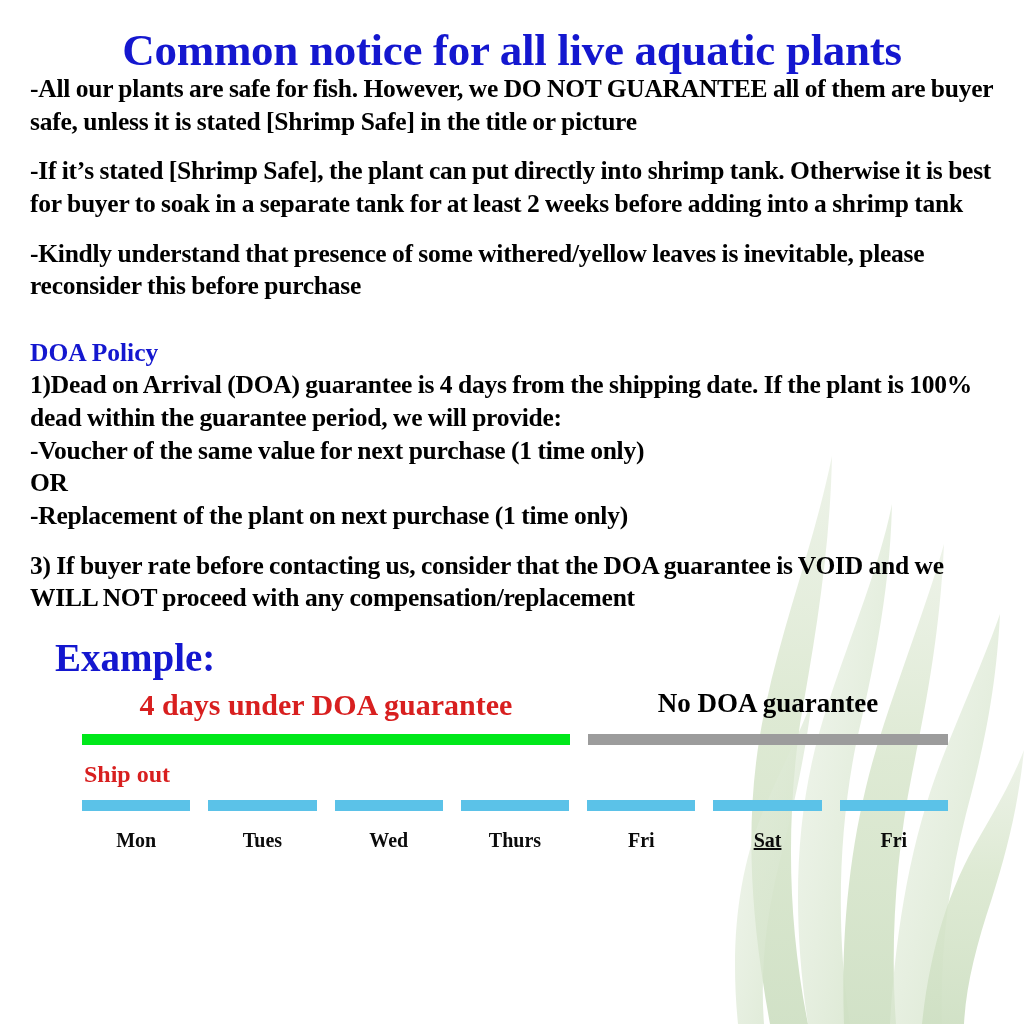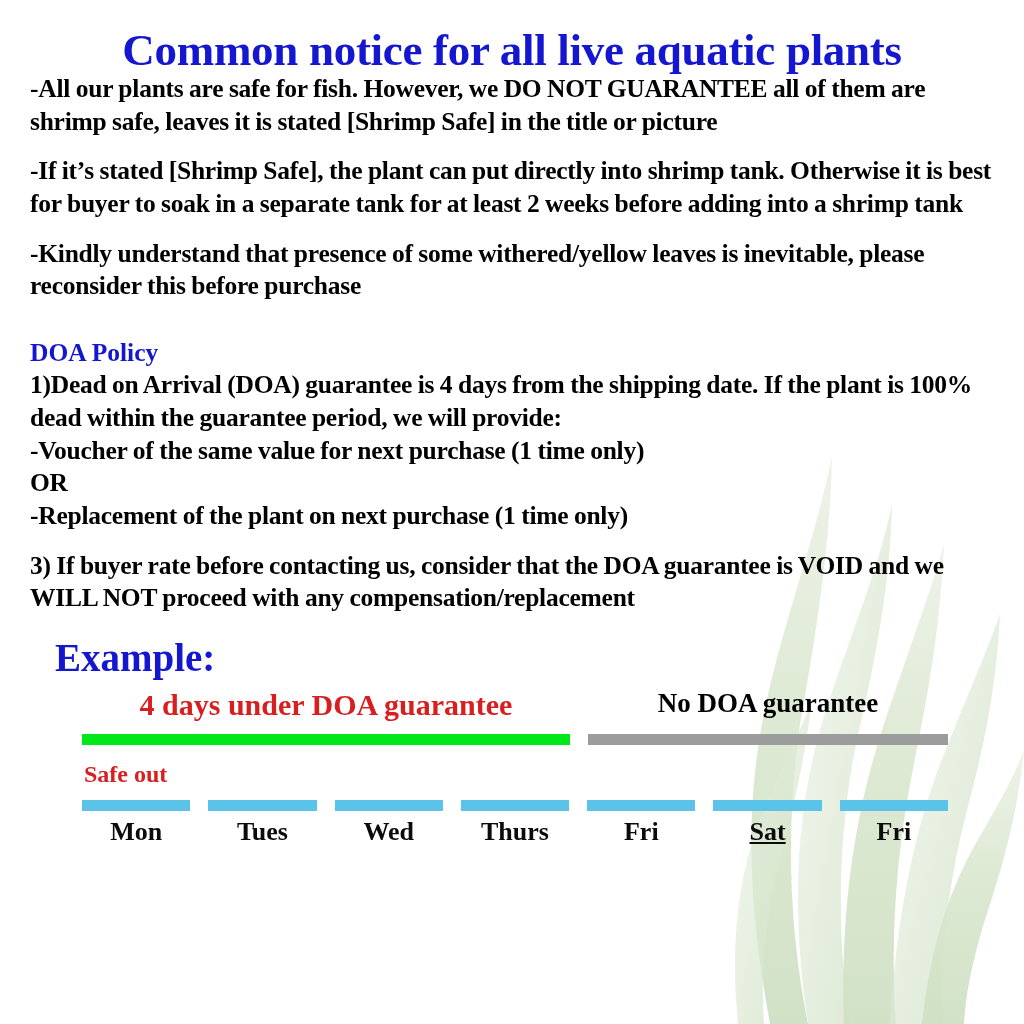--- a/index.html
+++ b/index.html
@@ -185,25 +185,25 @@
   }
 
   .day-names {
     position: relative;
     height: 36px;
     margin-top: 4px;
   }
 
   .day-name {
     position: absolute;
-    top: 0;
+    top: 12px;
     text-align: center;
     color: #0b0b0b;
     font-weight: bold;
-    font-size: 26px;
+    font-size: 20px;
     line-height: 1.2;
     font-family: "Liberation Serif", "DejaVu Serif", serif;
   }
 </style>
 </head>
 <body style="background: rgb(255, 255, 255);">
 
 <div id="page">
 
   <svg id="watermark" viewBox="0 0 330 620" preserveAspectRatio="none" aria-hidden="true">
@@ -227,21 +227,21 @@
       <path d="M218 620 C 226 546 244 486 276 432 C 296 398 310 372 320 346 C 314 404 302 450 288 494 C 272 542 262 582 260 620 Z" fill="url(#leafgrad)"></path>
     </g>
   </svg>
 
   <div id="content">
 
     <div class="title" style="color: rgb(20, 23, 207);">Common notice for all live aquatic plants</div>
 
     <div class="body-block">
 
-      <p class="para">-All our plants are safe for fish. However, we DO NOT GUARANTEE all of them are shrimp safe, leaves it is stated [Shrimp Safe] in the title or picture</p>
+      <p class="para">-All our plants are safe for fish. However, we DO NOT GUARANTEE all of them are buyer safe, unless it is stated [Shrimp Safe] in the title or picture</p>
       <p class="para">-If it’s stated [Shrimp Safe], the plant can put directly into shrimp tank. Otherwise it is best for buyer to soak in a separate tank for at least 2 weeks before adding into a shrimp tank</p>
       <p class="para">-Kindly understand that presence of some withered/yellow leaves is inevitable, please reconsider this before purchase</p>
 
       <div class="spacer-sm"></div>
 
       <div class="doa-heading" style="color: rgb(20, 23, 207);">DOA Policy</div>
 
       <p class="para tight">1)Dead on Arrival (DOA) guarantee is 4 days from the shipping date.  If the plant is 100% dead within the guarantee period, we will provide:</p>
       <p class="para tight">-Voucher of the same value for next purchase (1 time only)</p>
       <p class="para tight">OR</p>
@@ -258,21 +258,21 @@
         <div class="label-green" style="color: rgb(216, 31, 31);">4 days under DOA guarantee</div>
         <div class="label-gray" style="color: rgb(0, 0, 0);">No DOA guarantee</div>
       </div>
 
       <div class="period-bars">
         <div class="bar-green" style="background: rgb(0, 232, 26);"></div>
         <div class="bar-gray" style="background: rgb(156, 156, 156);"></div>
       </div>
 
       <div class="shipout-row">
-        <div class="shipout-label" style="color: rgb(216, 31, 31);">Safe out</div>
+        <div class="shipout-label" style="color: rgb(216, 31, 31);">Ship out</div>
       </div>
 
       <div class="day-bars" id="day-bars">
           <div class="day-bar" style="left: 82px; width: 108.286px; background: rgb(91, 194, 232);"></div>
           <div class="day-bar" style="left: 208.286px; width: 108.286px; background: rgb(91, 194, 232);"></div>
           <div class="day-bar" style="left: 334.571px; width: 108.286px; background: rgb(91, 194, 232);"></div>
           <div class="day-bar" style="left: 460.857px; width: 108.286px; background: rgb(91, 194, 232);"></div>
           <div class="day-bar" style="left: 587.143px; width: 108.286px; background: rgb(91, 194, 232);"></div>
           <div class="day-bar" style="left: 713.429px; width: 108.286px; background: rgb(91, 194, 232);"></div>
           <div class="day-bar" style="left: 839.714px; width: 108.286px; background: rgb(91, 194, 232);"></div>

